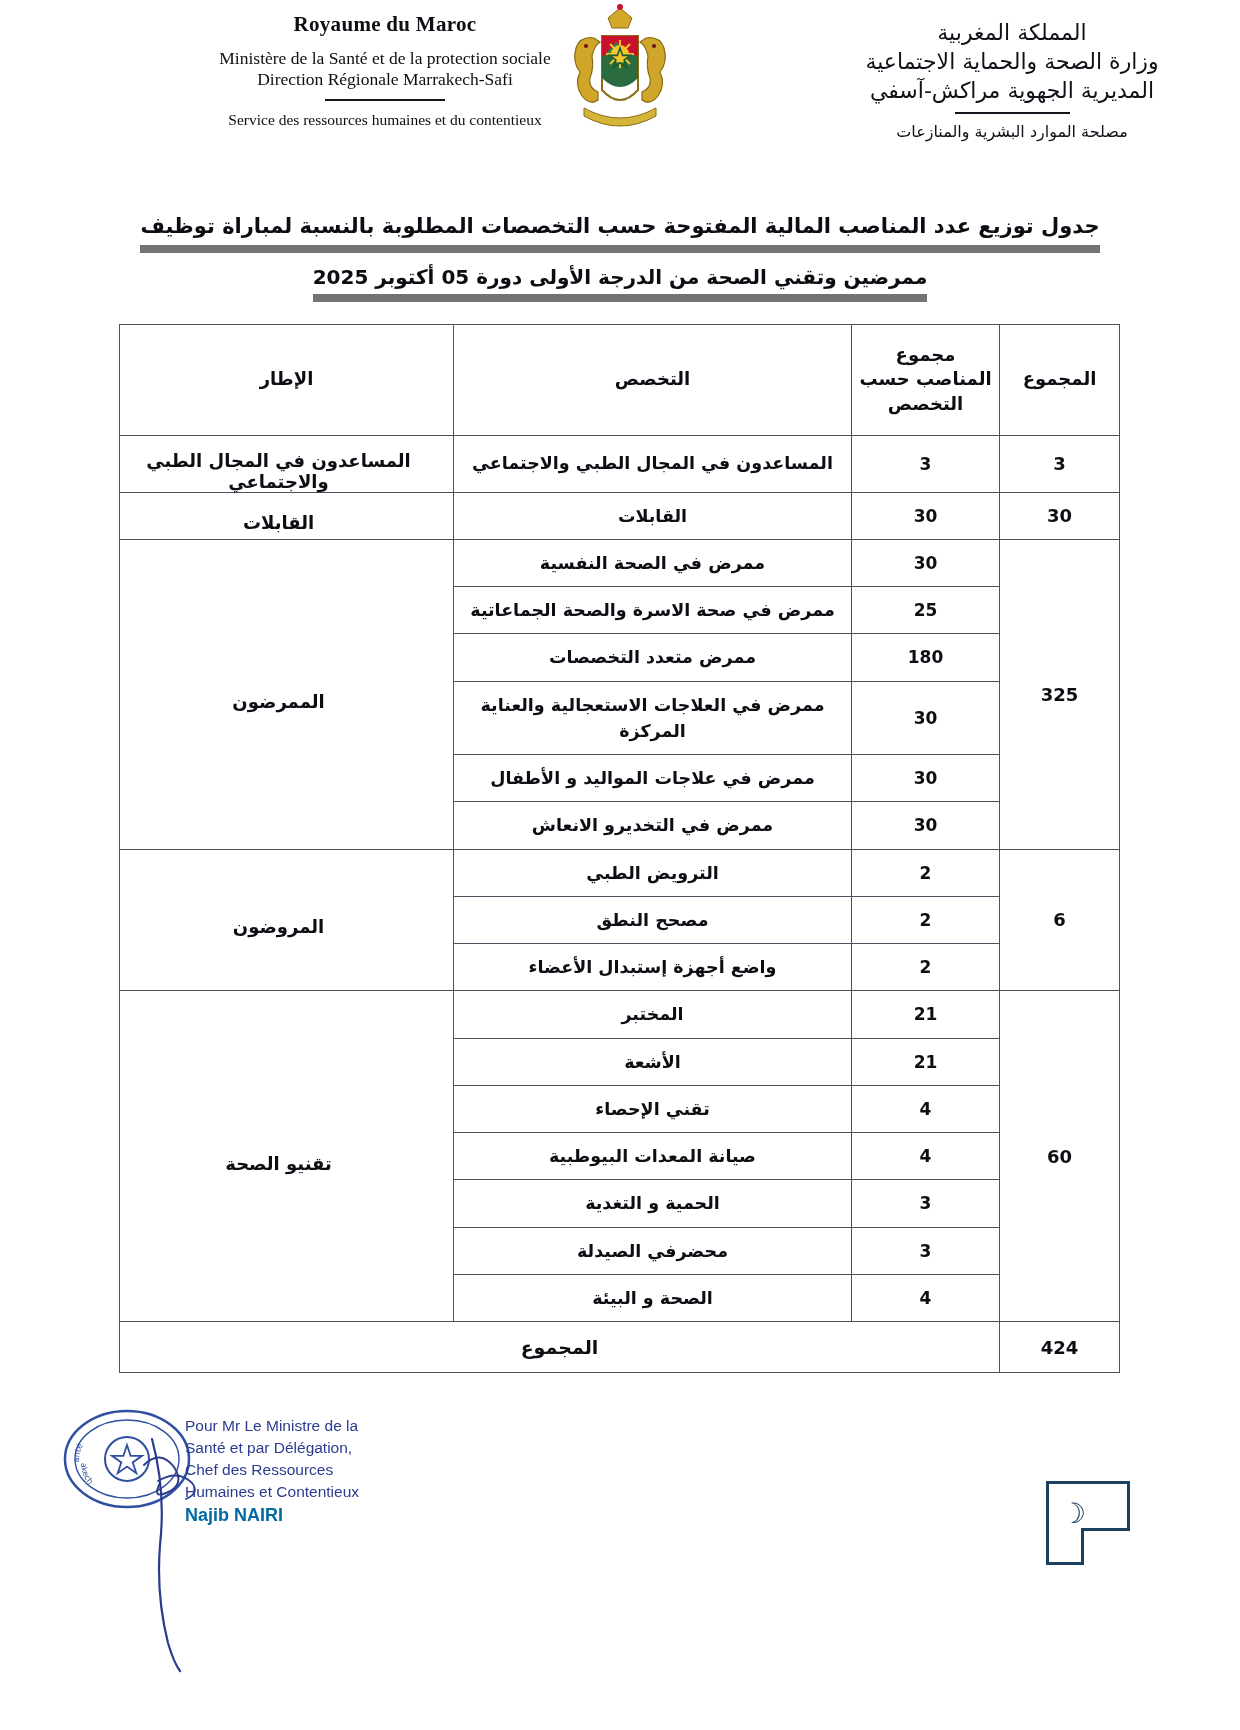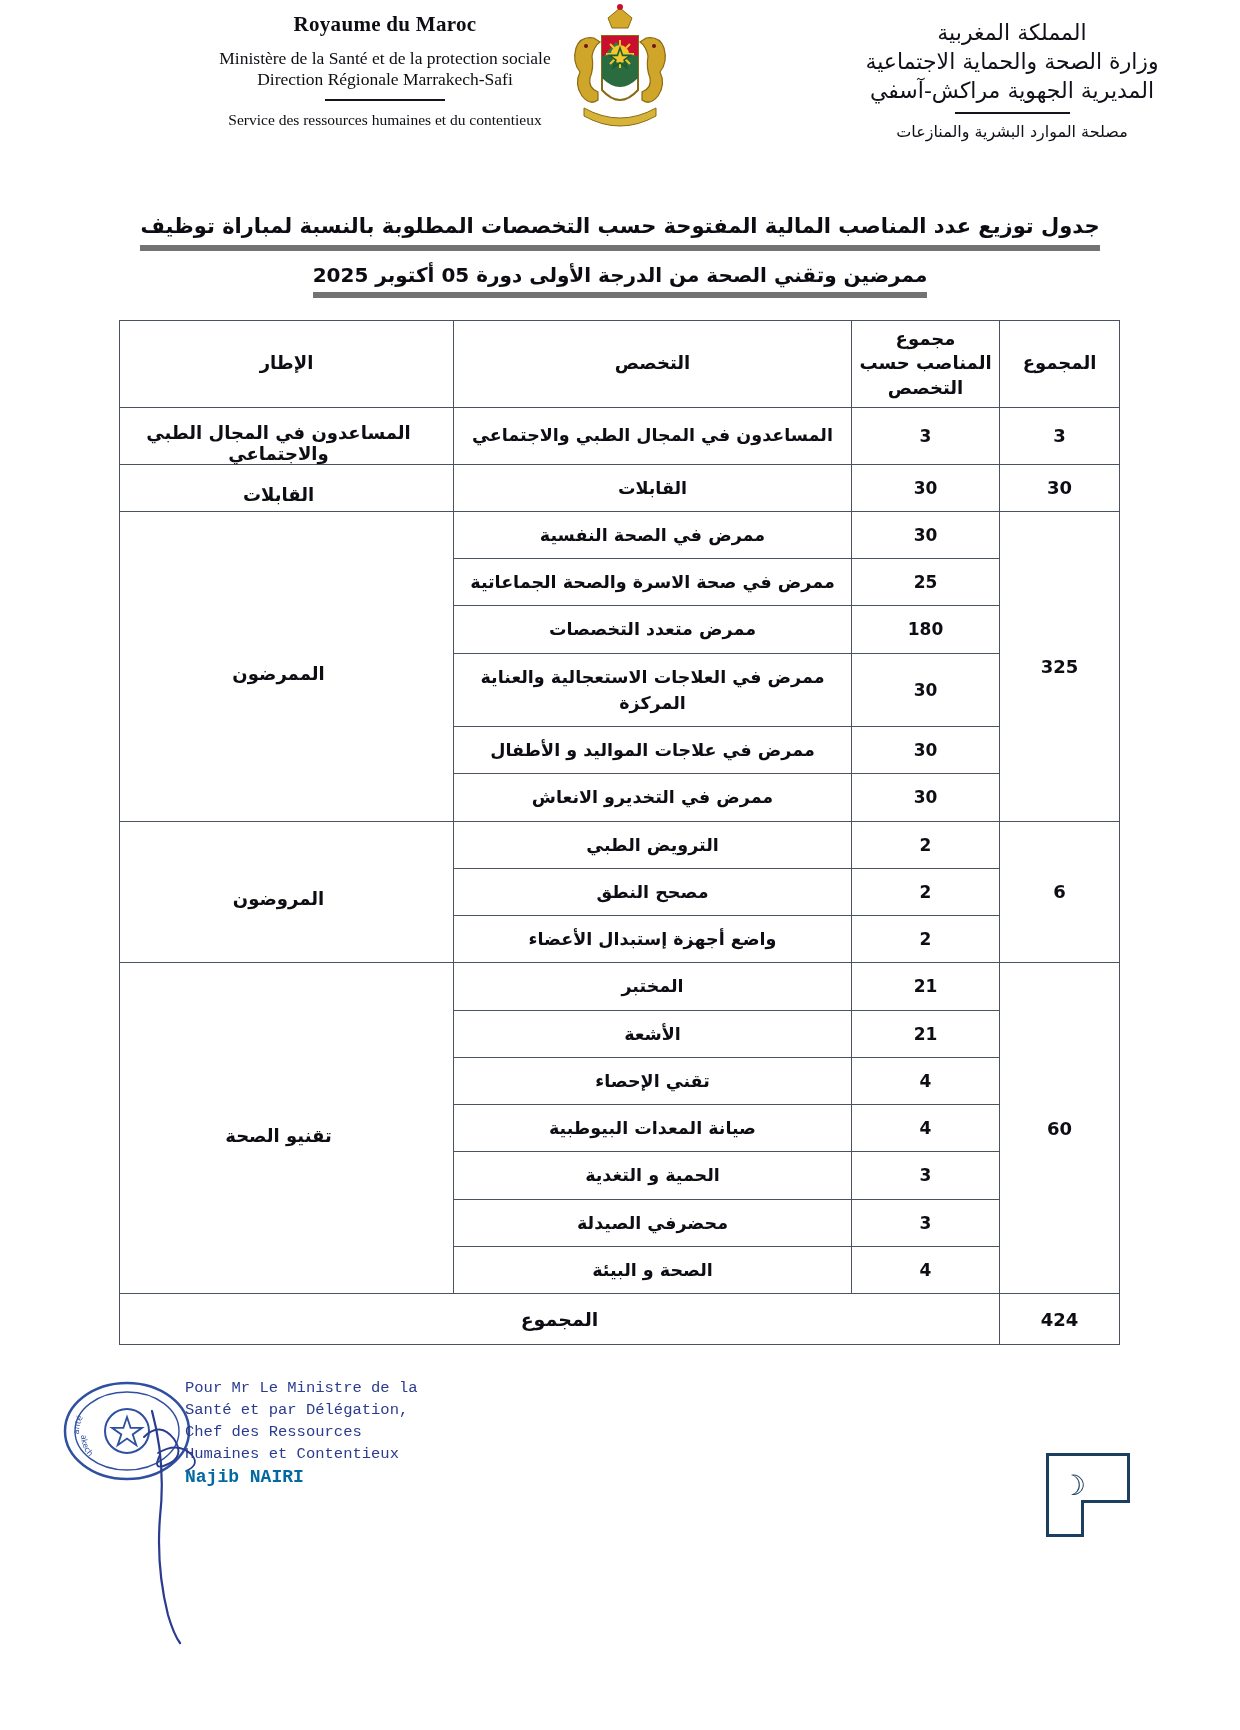--- a/index.html
+++ b/index.html
@@ -93,21 +93,21 @@
     margin-top: 36px;
     text-align: center;
     direction: rtl;
   }
   .title-line {
     display: inline-block;
     font-family: "DejaVu Sans", sans-serif;
     font-weight: bold;
     font-size: 21px;
     color: #0c0c12;
-    border-bottom: 6px solid #737373;
+    border-bottom: 8px solid #737373;
     padding-bottom: 2px;
     line-height: 1.5;
   }
   .title-line.second {
     margin-top: 9px;
     font-size: 20px;
   }
 
   
   .tbl-wrap {
@@ -124,21 +124,21 @@
   table.grid th, table.grid td {
     border: 1px solid #4b5360;
     text-align: center;
     vertical-align: middle;
     color: #0d0d14;
   }
   th.h-cell {
     font-size: 18px;
     font-weight: bold;
     height: 78px;
-    padding: 4px 6px;
+    padding: 16px 6px;
     line-height: 1.35;
   }
   col.c-total   { width: 120px; }
   col.c-sub     { width: 148px; }
   col.c-spec    { width: 398px; }
   col.c-frame   { width: 334px; }
 
   td.frame-cell {
     font-size: 18px;
     font-weight: bold;
@@ -179,24 +179,24 @@
   .stamp {
     position: absolute;
     left: 62px;
     top: 18px;
     width: 130px;
     height: 112px;
   }
   .sig-text {
     position: absolute;
     left: 185px;
-    top: 20px;
+    top: 30px;
     direction: ltr;
     text-align: left;
-    font-family: Liberation Mono, monospace;
+    font-family: Liberation Sans, sans-serif;
     font-size: 15.5px;
     color: #2b3b8f;
     line-height: 1.42;
   }
   .sig-name {
     font-size: 18px;
     font-weight: bold;
     color: #0369a1;
   }
   .scribble {

